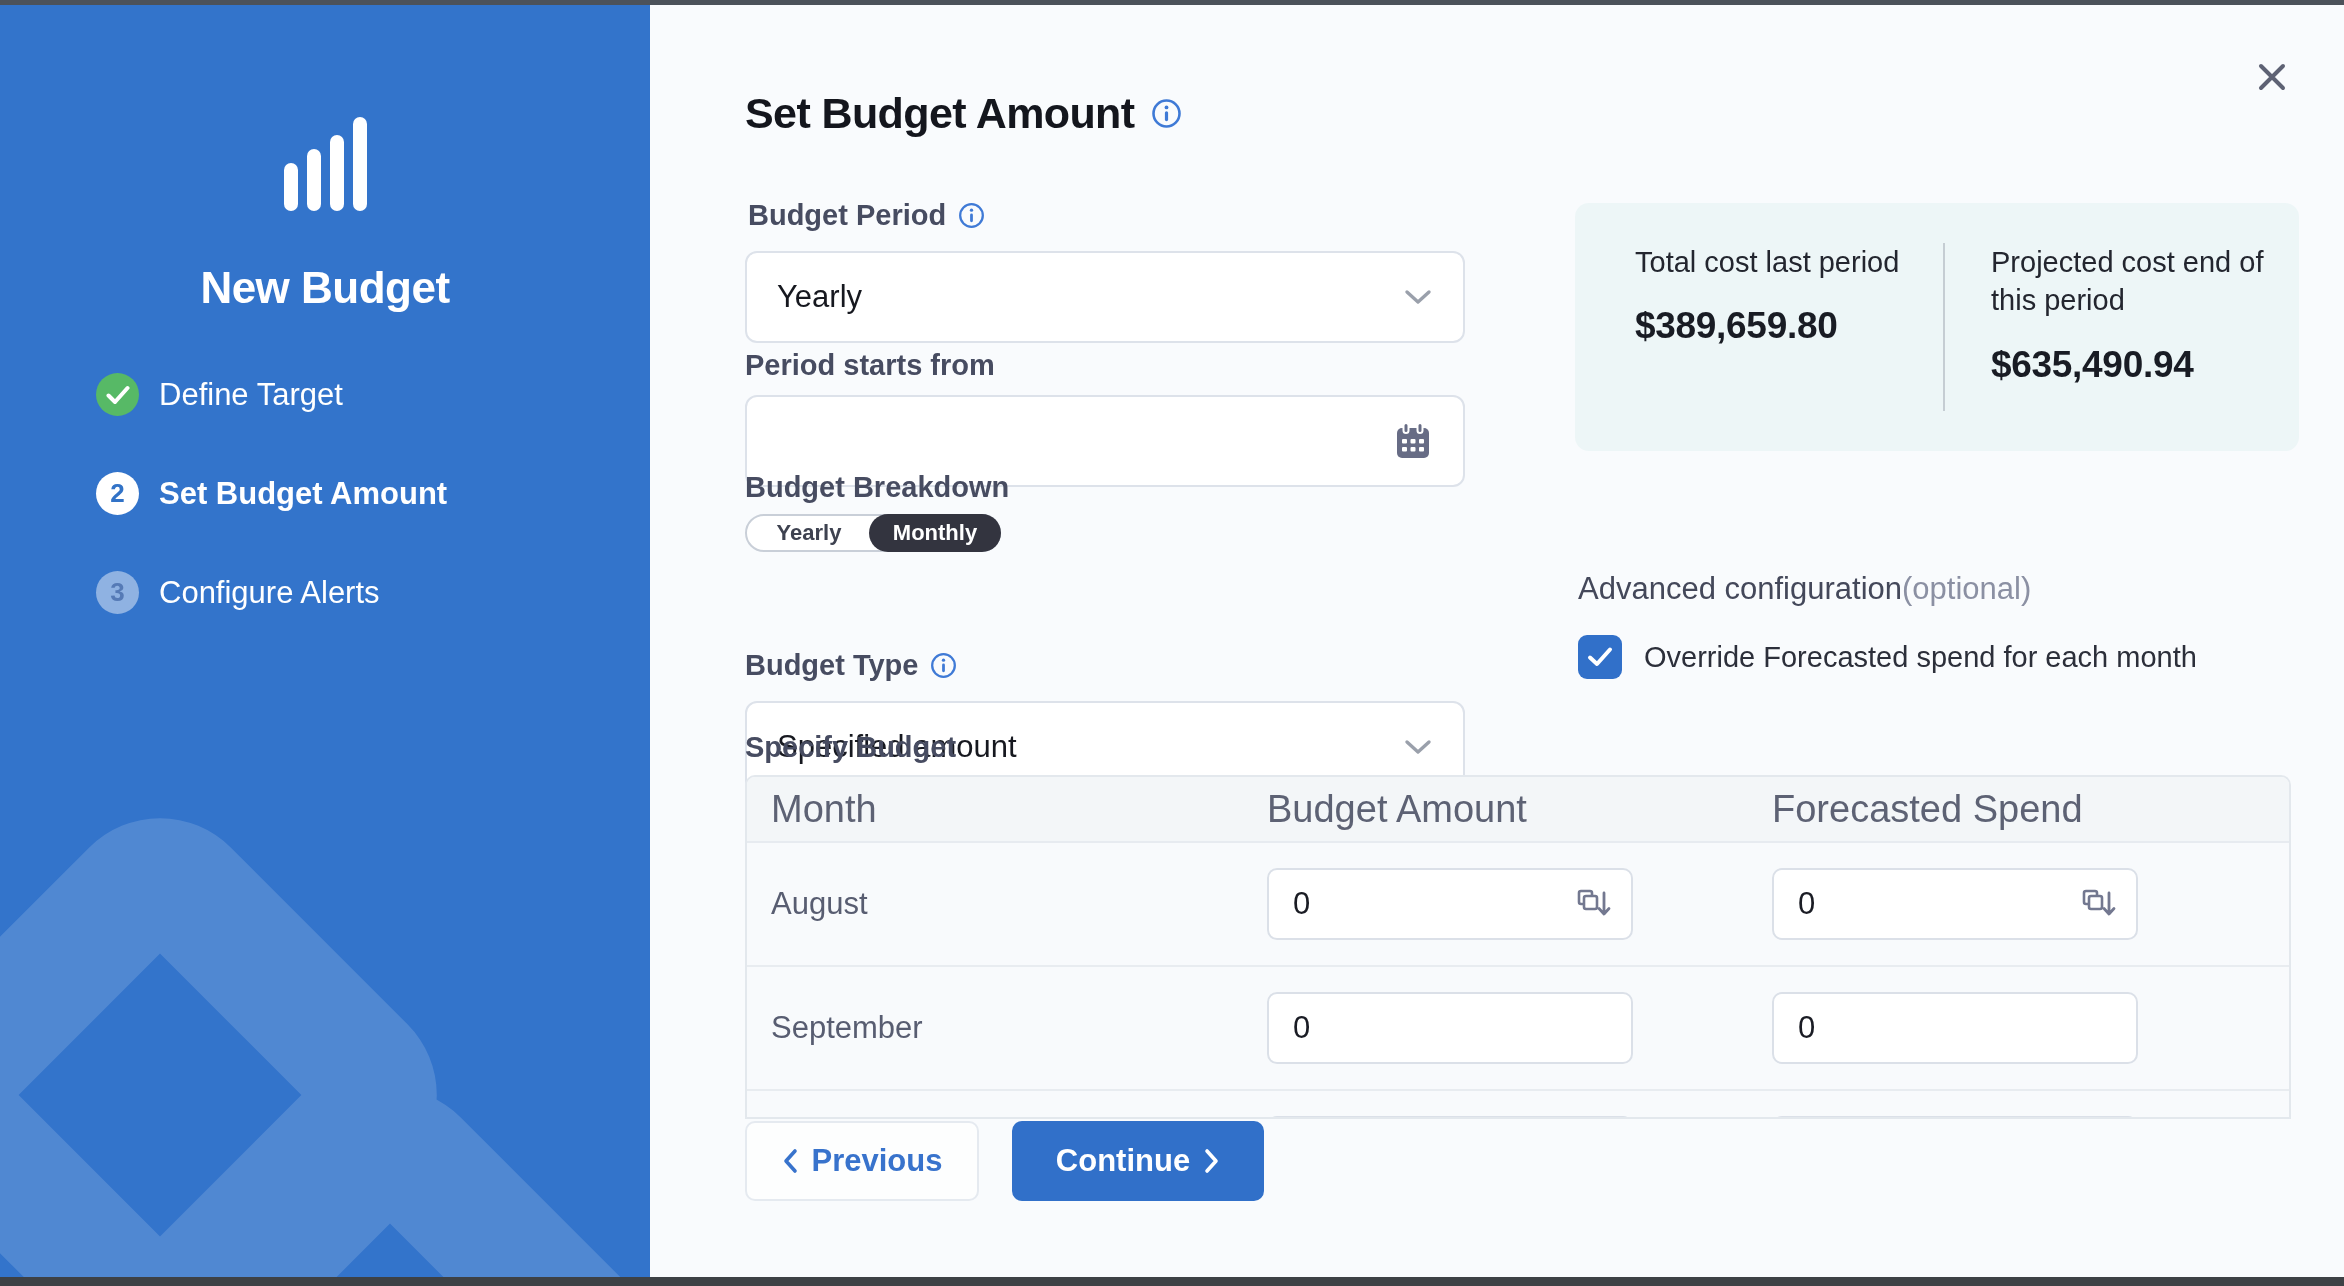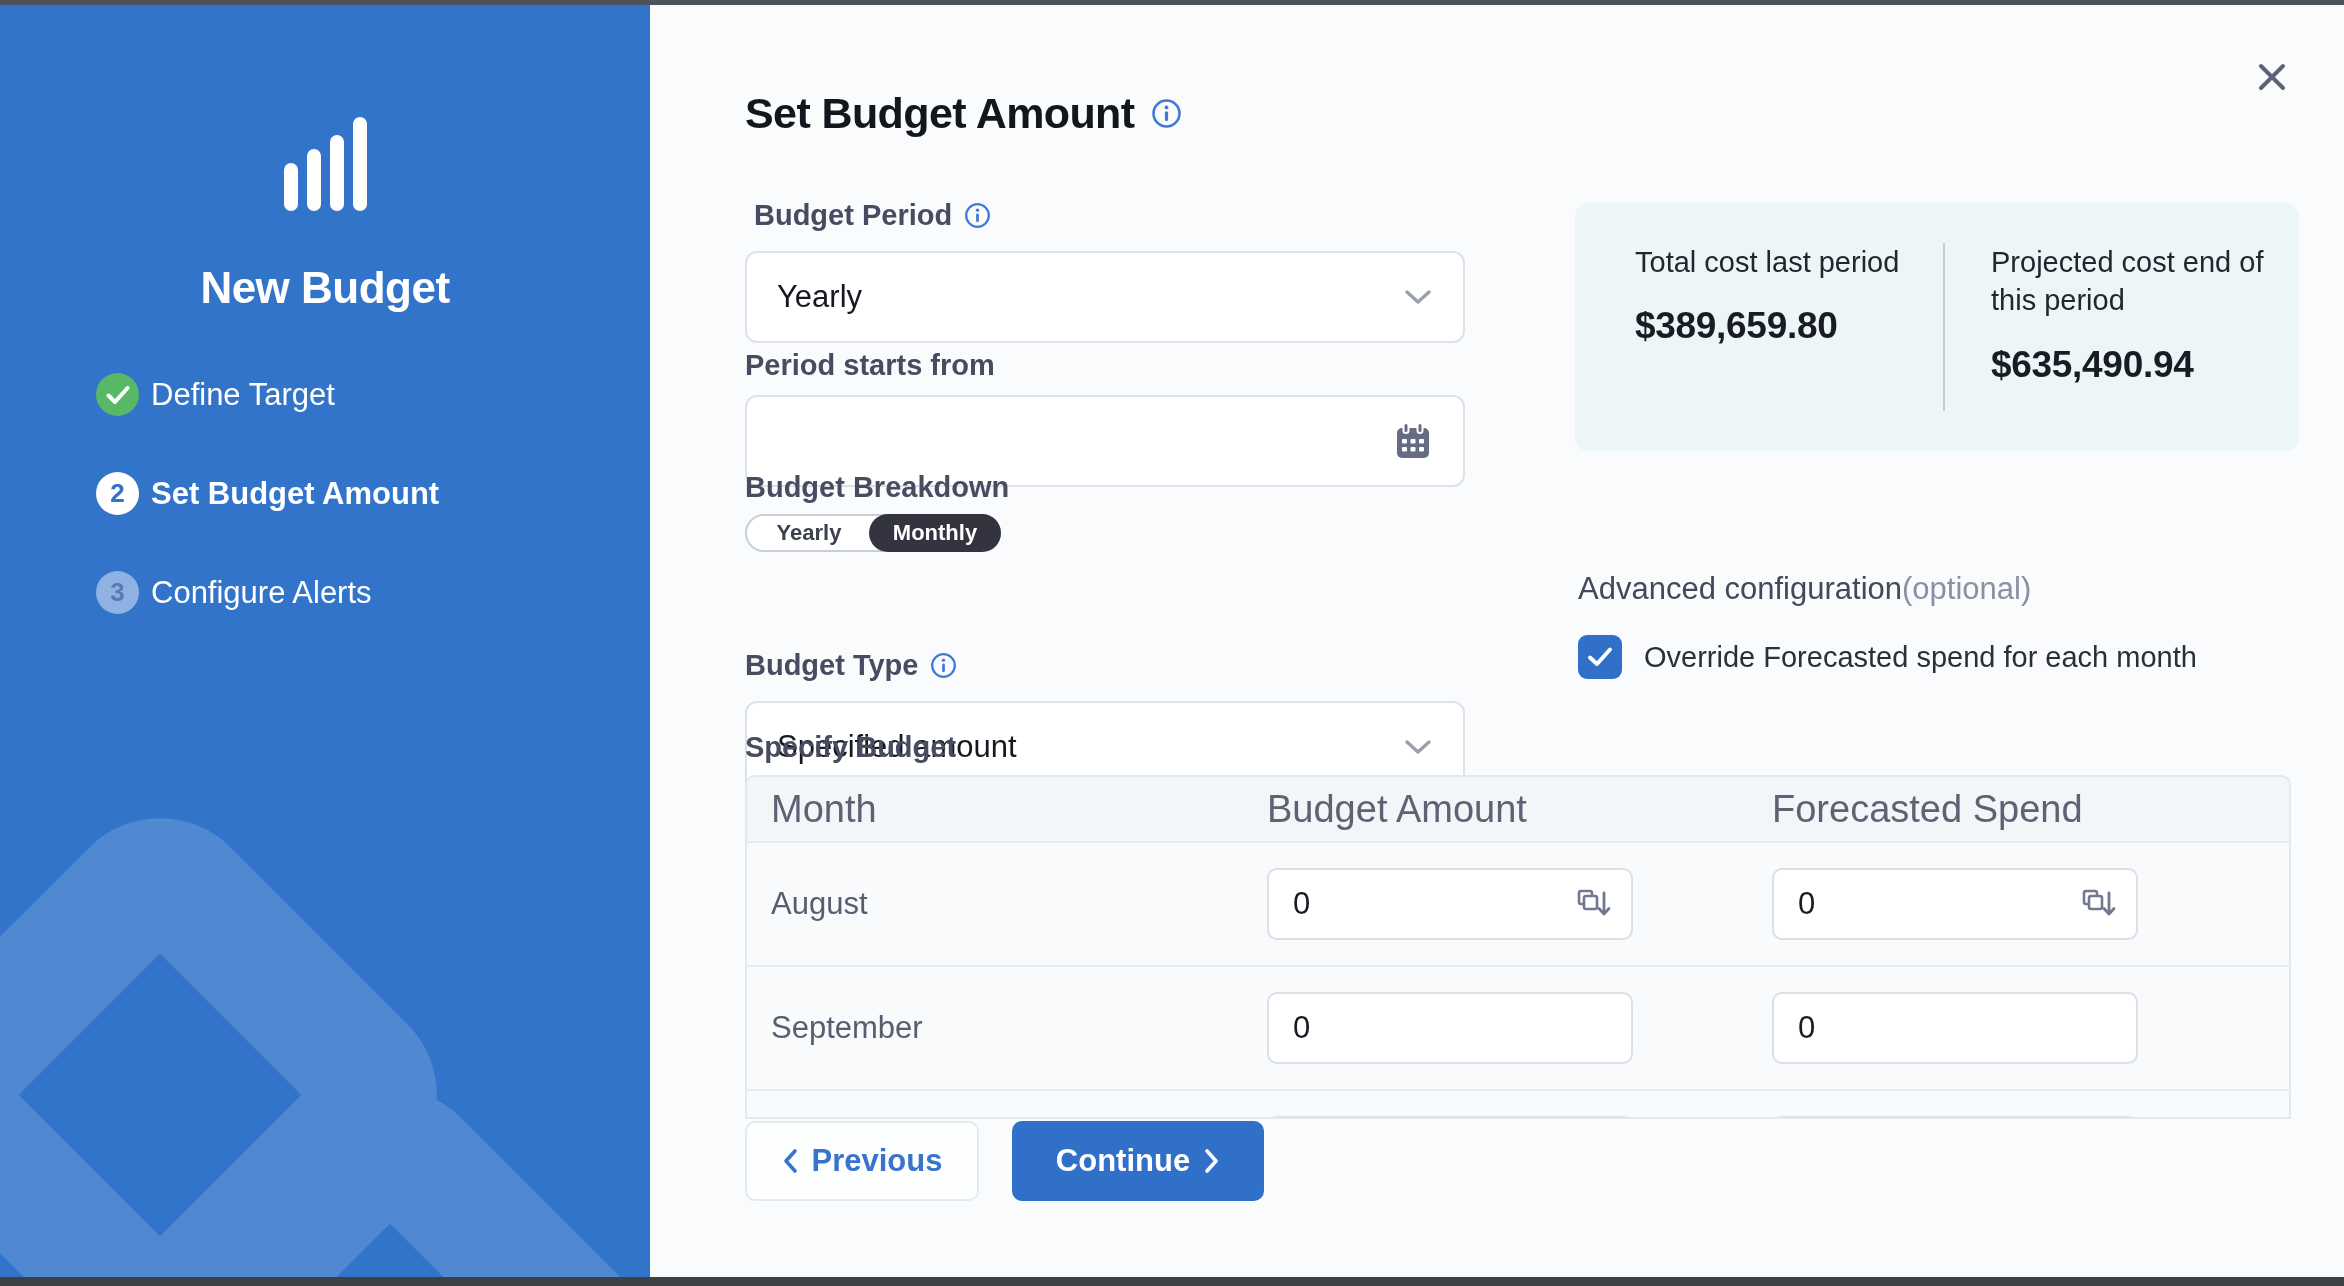--- a/index.html
+++ b/index.html
@@ -15,21 +15,21 @@
   .sidebar { position:absolute; left:0; top:5px; bottom:9px; width:650px;
              background:#3374cb; overflow:hidden; z-index:2; }
   .brand { position:absolute; top:112px; left:0; width:650px; text-align:center; }
   .brand-icon { display:flex; align-items:flex-end; justify-content:center; gap:9px; height:94px; }
   .brand-icon .bar { width:14px; background:#ffffff; border-radius:8px; }
   .brand-icon .b1 { height:48px; } .brand-icon .b2 { height:62px; }
   .brand-icon .b3 { height:76px; } .brand-icon .b4 { height:94px; }
   .brand-title { margin-top:52px; color:#ffffff; font-size:44px; font-weight:700; letter-spacing:-0.5px; }
 
   .steps { position:absolute; top:368px; left:96px; }
-  .step { display:flex; align-items:center; gap:12px; margin-bottom:56px; }
+  .step { display:flex; align-items:center; gap:20px; margin-bottom:56px; }
   .step-circle { width:43px; height:43px; border-radius:50%; display:flex;
                  align-items:center; justify-content:center; flex:0 0 auto;
                  font-size:26px; font-weight:700; }
   .step-circle.done { background:#57b966; }
   .step-circle.current { background:#ffffff; color:#3273c7; }
   .step-circle.upcoming { background:rgba(255,255,255,0.45); color:rgba(38,76,146,0.55); }
   .step-label { color:#ffffff; font-size:31px; font-weight:400; }
   .step.current .step-label { font-weight:700; }
 
   .watermark { position:absolute; left:0; top:830px; width:650px; height:470px; opacity:0.14; }
@@ -164,21 +164,21 @@
       <span class="page-title">Set Budget Amount</span>
       <span class="icon">
         <svg width="31" height="31" viewBox="0 0 31 31">
             <circle cx="15.5" cy="15.5" r="13" fill="none" stroke="#3f7ad6" stroke-width="2.6"></circle>
             <circle cx="15.5" cy="9.4" r="1.9" fill="#3f7ad6"></circle>
             <rect x="13.9" y="13.2" width="3.2" height="10" rx="1.6" fill="#3f7ad6"></rect>
           </svg>
       </span>
     </div>
 
-    <div class="field-label" style="left:104px; top:194px;">
+    <div class="field-label" style="left:98px; top:194px;">
       <span>Budget Period</span>
       <span class="icon">
         <svg width="27" height="27" viewBox="0 0 31 31">
             <circle cx="15.5" cy="15.5" r="13" fill="none" stroke="#3f7ad6" stroke-width="2.6"></circle>
             <circle cx="15.5" cy="9.4" r="1.9" fill="#3f7ad6"></circle>
             <rect x="13.9" y="13.2" width="3.2" height="10" rx="1.6" fill="#3f7ad6"></rect>
           </svg>
       </span>
     </div>
     <div class="control" style="top:246px;">

